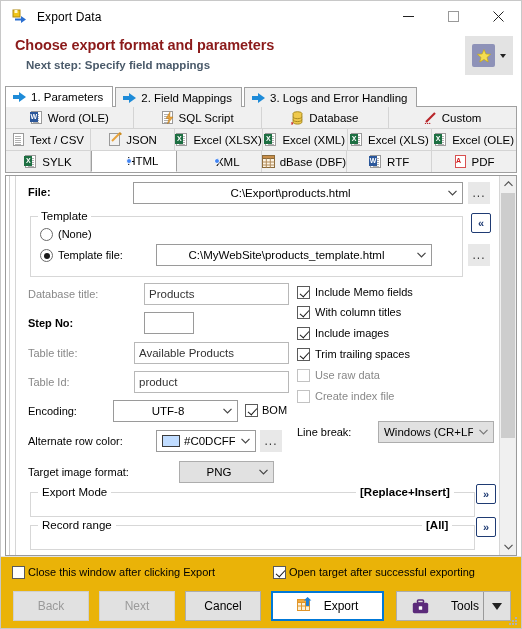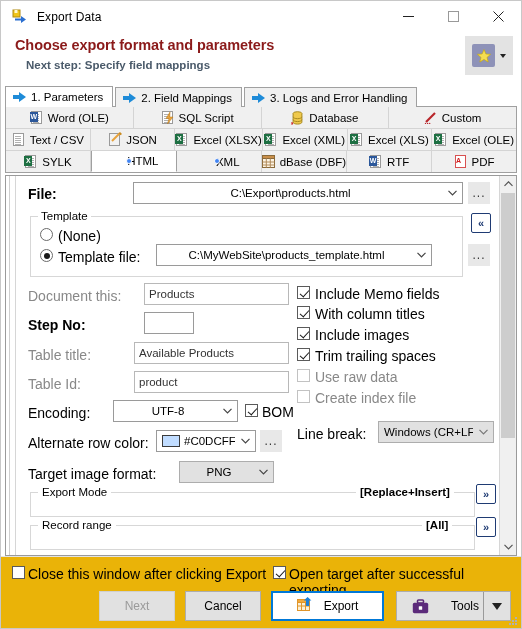--- a/index.html
+++ b/index.html
@@ -92,21 +92,21 @@
   .panel{
     flex:1;border:1px solid #9a9a9a;background:#fff;position:relative;display:flex;min-height:0;
   }
   .lgutter{width:9px;flex:none;background:#fff;border-right:1px solid #d6d6d6;position:relative;}
   .lgutter:before{content:"";position:absolute;left:3px;top:0;bottom:0;width:1px;background:#cfcfcf;}
   .content{flex:1;position:relative;overflow:hidden;}
   .vsb{width:16px;flex:none;background:#f0f0f0;border-left:1px solid #d6d6d6;position:relative;}
   .vsb .arr{height:16px;display:flex;align-items:center;justify-content:center;}
   .vsb .thumb{position:absolute;left:1px;right:1px;top:17px;height:245px;background:#cdcdcd;}
   
-  .lbl{position:absolute;font-size:14px;color:#000;}
+  .lbl{position:absolute;font-size:11px;color:#000;}
   .lbl.dim{color:#888;}
   .lbl.b{font-weight:bold;}
   .tbox{
     position:absolute;box-sizing:border-box;height:22px;
     border:1px solid #9a9a9a;background:#fff;font-size:11.5px;
     display:flex;align-items:center;padding:0 4px;color:#000;
   }
   .tbox.grey{border-color:#b8b8b8;color:#333;}
   .combo{
     position:absolute;box-sizing:border-box;height:22px;
@@ -384,21 +384,21 @@
       <div class="combo" style="left:140px;top:68px;width:276px">
         <span class="cv">C:\MyWebSite\products_template.html</span>
         <span class="ch">
           <svg width="9" height="6">
                 <polyline points="0.5,0.8 4.5,4.8 8.5,0.8" fill="none" stroke="#444" stroke-width="1.2"></polyline>
               </svg>
         </span>
       </div>
       <div class="dots" style="left:452px;top:68px">...</div>
 
-      <div class="lbl dim" style="left:12px;top:112px">Document this:</div>
+      <div class="lbl dim" style="left:12px;top:112px">Database title:</div>
       <div class="tbox grey" style="left:128px;top:107px;width:145px">Products</div>
 
       <div class="lbl b" style="left:12px;top:141px">Step No:</div>
       <div class="tbox" style="left:128px;top:136px;width:50px"></div>
 
       <div class="lbl dim" style="left:12px;top:171px">Table title:</div>
       <div class="tbox grey" style="left:118px;top:166px;width:155px">Available Products</div>
 
       <div class="lbl dim" style="left:12px;top:200px">Table Id:</div>
       <div class="tbox grey" style="left:118px;top:195px;width:155px">product</div>
@@ -495,20 +495,21 @@
 
   <div class="footer">
     <div class="sep"></div>
 
     <div class="cb" style="left:11px;top:10px"></div>
     <div class="lbl" style="left:27px;top:10px">Close this window after clicking Export</div>
 
     <div class="cb on" style="left:272px;top:10px"></div>
     <div class="lbl" style="left:288px;top:10px">Open target after successful exporting</div>
 
+    <div class="btn dis" style="left:12px;top:35px;width:76px">Back</div>
     <div class="btn dis" style="left:98px;top:35px;width:76px">Next</div>
     <div class="btn primary" style="left:270px;top:35px;width:113px">
       <span>
         <svg width="19" height="17" viewBox="0 0 19 17">
           <rect x="0.5" y="3.5" width="12" height="11" fill="#fdf0d5" stroke="#e0952a"></rect>
           <rect x="0.5" y="3.5" width="12" height="3" fill="#f2a93b" stroke="#e0952a"></rect>
           <line x1="4.5" y1="6.5" x2="4.5" y2="14.5" stroke="#e0952a"></line>
           <line x1="8.5" y1="6.5" x2="8.5" y2="14.5" stroke="#e0952a"></line>
           <line x1="0.5" y1="10" x2="12.5" y2="10" stroke="#e0952a"></line>
           <path d="M13 8 L13 2.5 L10.8 2.5 L14.6 -1 L18.4 2.5 L16.2 2.5 L16.2 8 Z" transform="translate(-4,2)" fill="#1e7fd6"></path>

